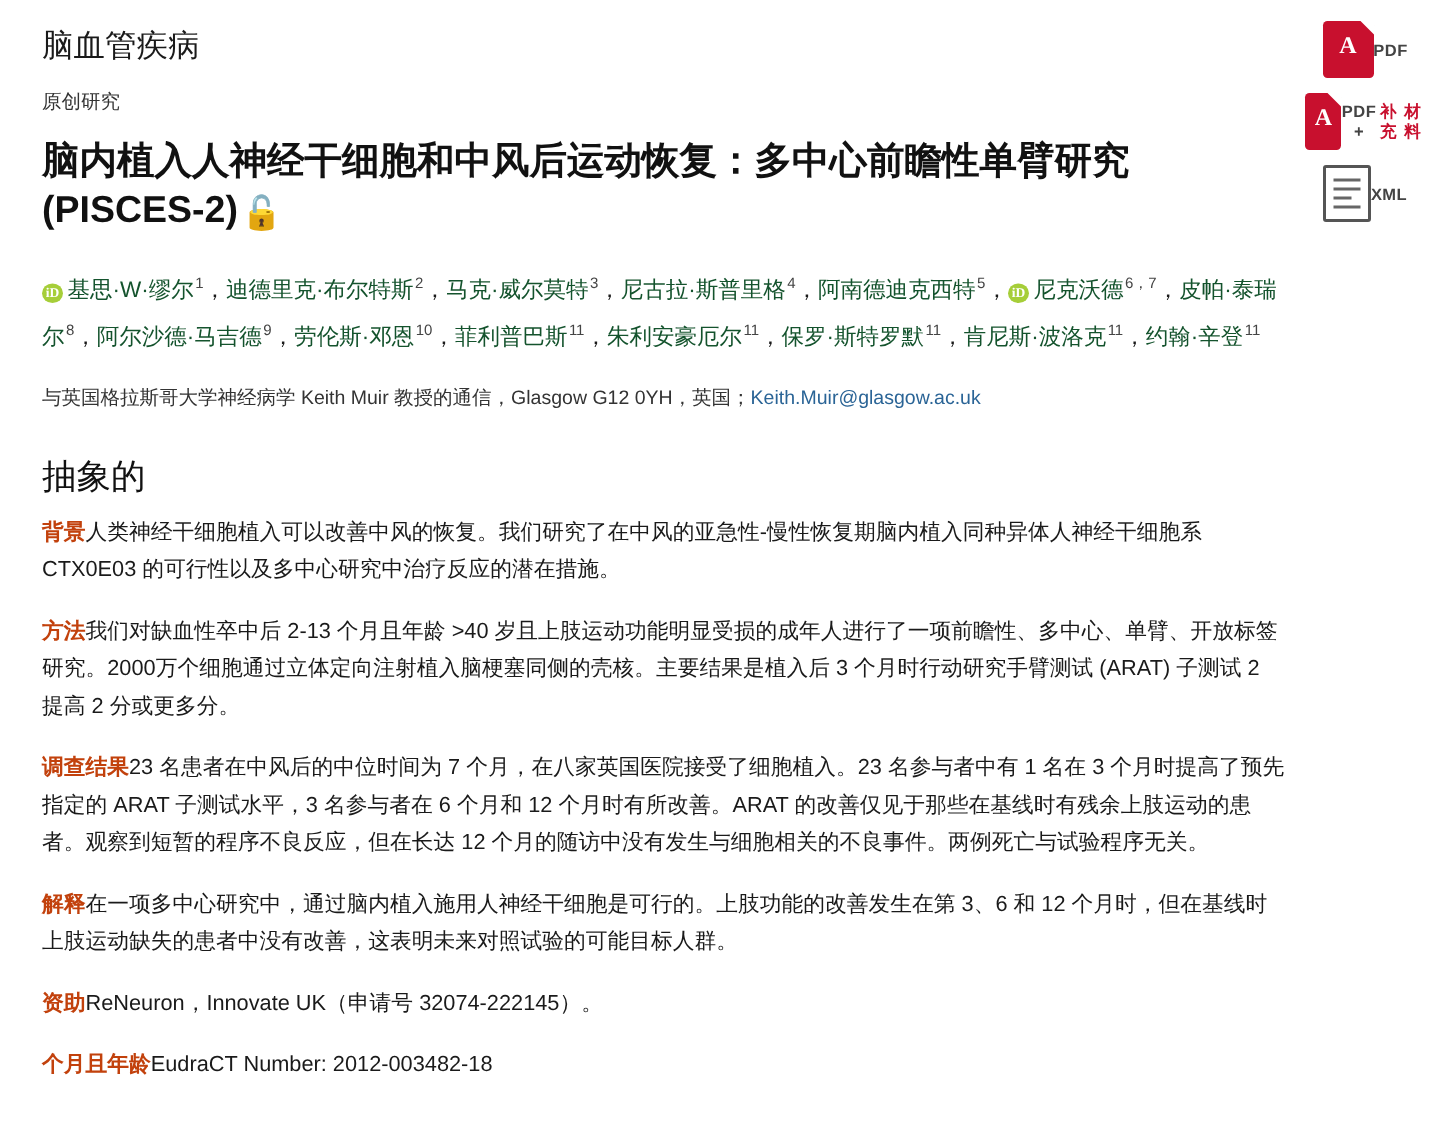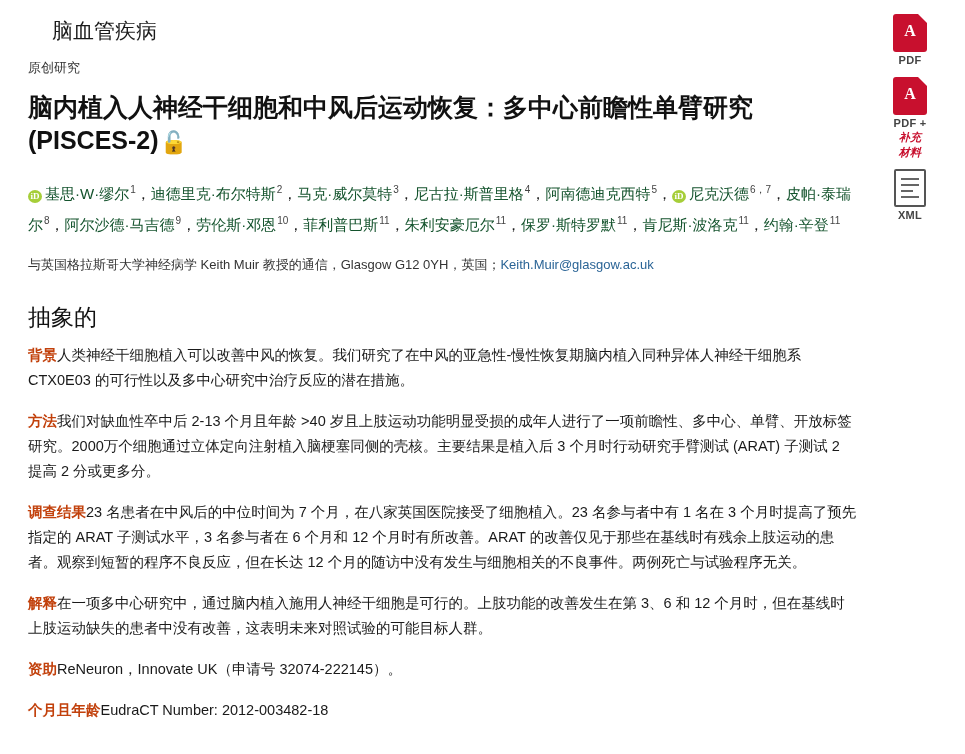--- a/index.html
+++ b/index.html
@@ -28,21 +28,21 @@
     top: 14px;
     right: 18px;
     width: 74px;
     display: flex;
     flex-direction: column;
     align-items: center;
     gap: 10px;
   }
   .rail-item {
     display: flex;
-    flex-direction: column;
+    flex-direction: row;
     align-items: center;
     text-decoration: none;
     cursor: pointer;
   }
   .pdf-glyph {
     width: 34px;
     height: 38px;
     background: #c8102e;
     border-radius: 3px 3px 3px 3px;
     position: relative;
@@ -69,21 +69,21 @@
   }
   .rail-label {
     font-size: 11px;
     font-weight: bold;
     color: #444;
     margin-top: 2px;
     letter-spacing: 0.3px;
     text-align: center;
     line-height: 1.15;
   }
-  .rail-label.red { color: #c8102e; font-style: italic; }
+  .rail-label.red { color: #c8102e; }
   .xml-glyph {
     width: 32px;
     height: 38px;
     border: 2px solid #555;
     border-radius: 2px;
     position: relative;
     background: #fff;
     box-sizing: border-box;
   }
   .xml-glyph i {
@@ -100,21 +100,20 @@
   .xml-glyph i:nth-child(4) { top: 25px; }
 
   
   .content {
     width: 830px;
   }
   .journal-section {
     font-size: 21px;
     color: #1a1a1a;
     line-height: 1.2;
-    margin-left: 24px;
   }
   .article-type {
     font-size: 13px;
     color: #333;
     margin-top: 16px;
   }
   h1.title {
     font-size: 25px;
     font-weight: 600;
     line-height: 1.32;

